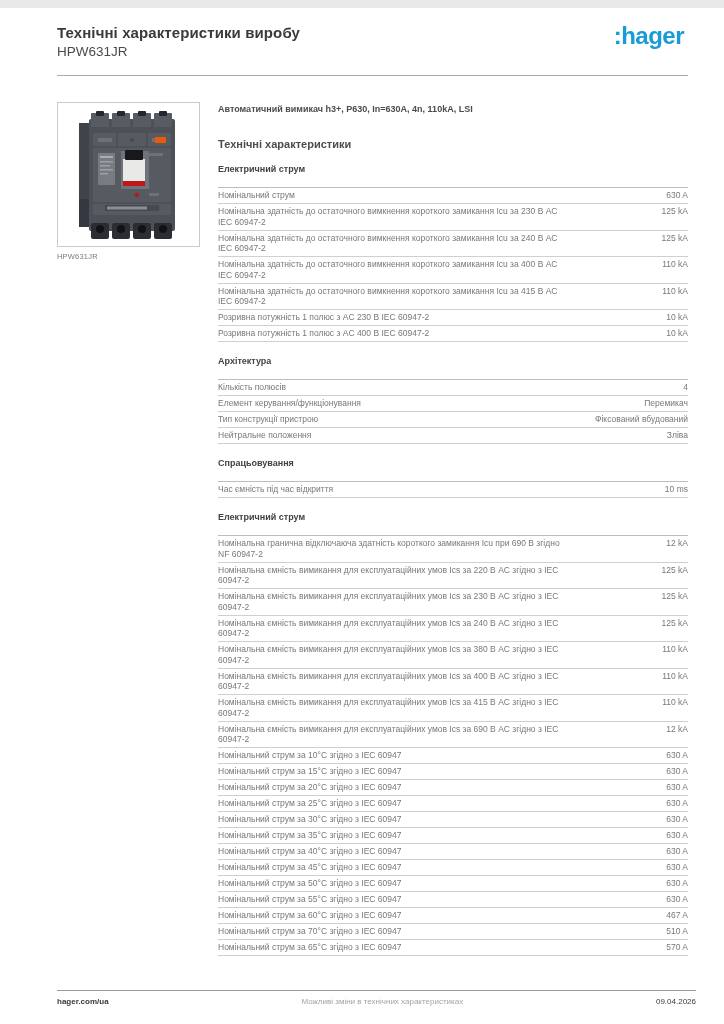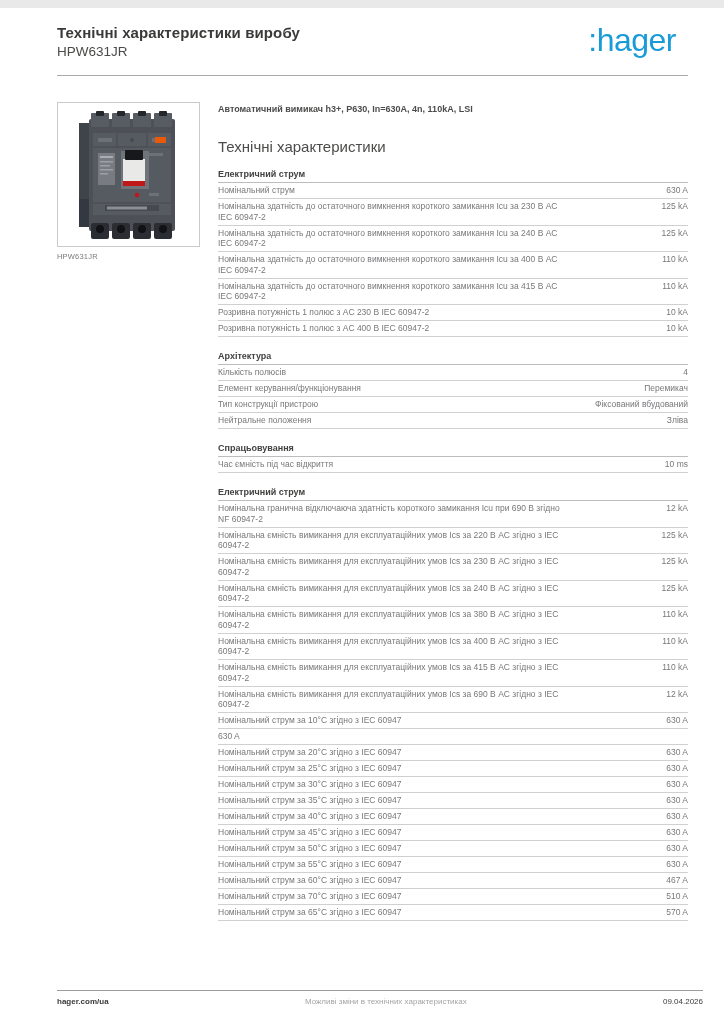--- a/index.html
+++ b/index.html
@@ -9,45 +9,45 @@
     position:relative; width:724px; height:1024px; background:#ffffff;
     margin:8px auto; overflow:hidden; color:#3a3a39;
   }
   
   .header {
     position:absolute; left:57px; right:36px; top:0; height:68px;
     border-bottom:1px solid #a9aaac;
   }
   .doc-title { position:absolute; left:0; top:16px; font-size:15px; font-weight:bold; color:#3a3a39; letter-spacing:0.1px; }
   .doc-code  { position:absolute; left:0; top:36px; font-size:13.5px; color:#4a4a49; }
-  .logo { position:absolute; right:12px; top:14px; font-size:32px; font-weight:normal; letter-spacing:-0.5px; }
+  .logo { position:absolute; right:4px; top:14px; font-size:24px; font-weight:bold; letter-spacing:-0.5px; }
   
   .content { position:absolute; left:57px; right:36px; top:93px; }
   .img-col { position:absolute; left:0; top:1px; width:143px; }
   .img-box { width:143px; height:145px; border:1px solid #c9cacb; background:#fff; display:flex; align-items:center; justify-content:center; }
   .img-caption { margin-top:5px; font-size:7.5px; color:#7a7b7d; letter-spacing:0.2px; }
   .spec-col { margin-left:161px; }
   .product-desc { font-size:9px; font-weight:bold; color:#4c4c4b; padding-top:3px; }
-  .tech-label { font-size:15px; font-weight:normal; color:#4c4c4b; margin-top:24px; }
+  .tech-label { font-size:11px; font-weight:bold; color:#4c4c4b; margin-top:24px; }
   
   .section { margin-top:14px; }
   .section-title {
     font-size:9px; font-weight:bold; color:#424241;
-    padding-bottom:3px; border-bottom:1px solid #bcbdbf;
+    padding-bottom:13px; border-bottom:1px solid #bcbdbf;
   }
   .spec-row {
     display:flex; justify-content:space-between; align-items:flex-start;
     border-bottom:1px solid #cfd0d1; padding:2px 0 2.5px 0;
     font-size:8.5px; line-height:10.5px; color:#77787a;
   }
   .spec-label { width:352px; }
   .spec-value { text-align:left; white-space:nowrap; color:#77787a; }
   
   .footer {
-    position:absolute; left:57px; right:21px; bottom:26px;
+    position:absolute; left:57px; right:28px; bottom:26px;
     border-top:1px solid #9b9c9e; padding-top:6px;
     display:flex; justify-content:space-between; align-items:baseline;
     font-size:8px;
   }
   .footer-left  { font-weight:bold; color:#3a3a39; }
   .footer-center{ color:#a3a4a6; }
   .footer-right { font-weight:normal; color:#3a3a39; }
 </style>
 </head>
 <body>
@@ -253,20 +253,21 @@
     <span class="spec-label">Номінальна ємність вимикання для експлуатаційних умов Ics за 690 В AC згідно з IEC 60947-2</span>
     <span class="spec-value">12 kA</span>
   </div>
 
   <div class="spec-row">
     <span class="spec-label">Номінальний струм за 10°C згідно з IEC 60947</span>
     <span class="spec-value">630 A</span>
   </div>
 
   <div class="spec-row">
+    <span class="spec-label">Номінальний струм за 15°C згідно з IEC 60947</span>
     <span class="spec-value">630 A</span>
   </div>
 
   <div class="spec-row">
     <span class="spec-label">Номінальний струм за 20°C згідно з IEC 60947</span>
     <span class="spec-value">630 A</span>
   </div>
 
   <div class="spec-row">
     <span class="spec-label">Номінальний струм за 25°C згідно з IEC 60947</span>

